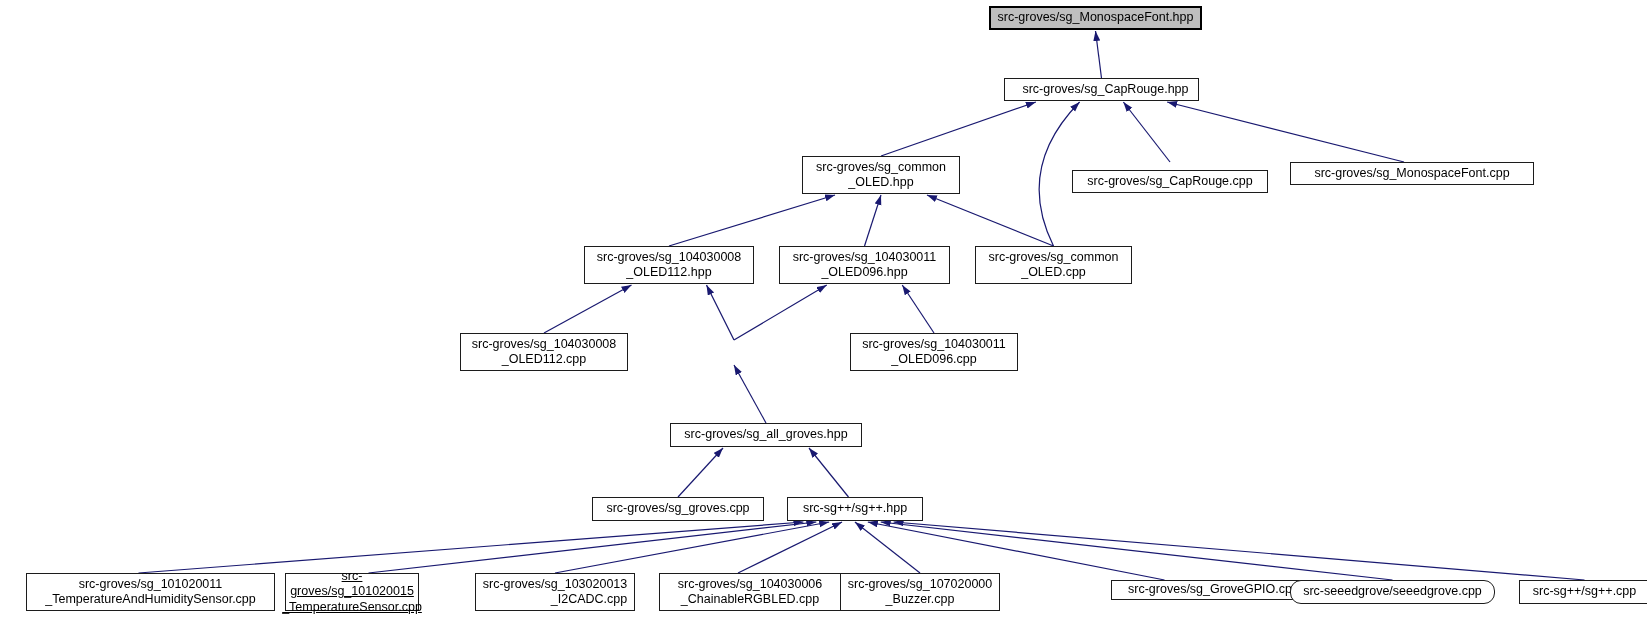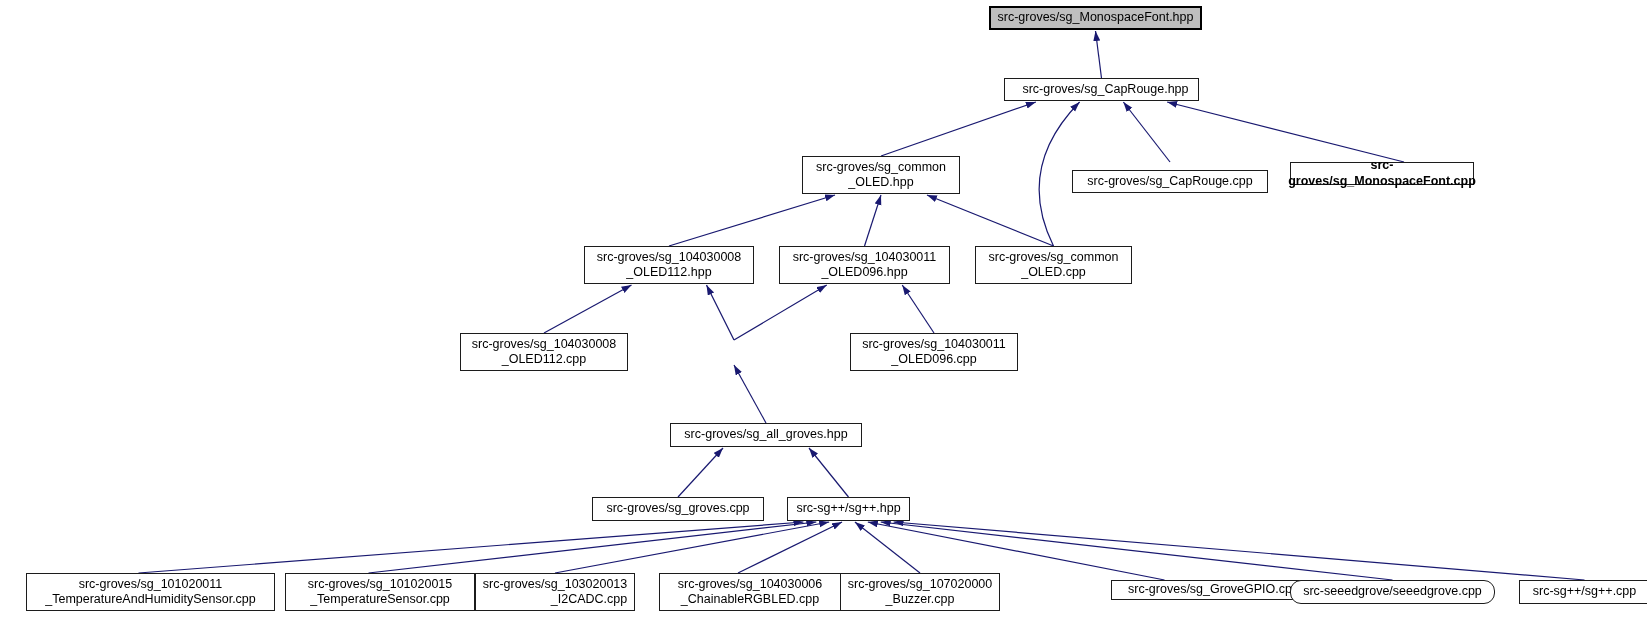--- a/index.html
+++ b/index.html
@@ -64,37 +64,37 @@
       <path d="M1152.5,580 L855.8125,522" fill="none" stroke="#191970" stroke-width="1.2" marker-end="url(#arrow)"></path>
       <path d="M1380.5,580 L868.6875,522" fill="none" stroke="#191970" stroke-width="1.2" marker-end="url(#arrow)"></path>
       <path d="M1572.5,580 L881.5625,522" fill="none" stroke="#191970" stroke-width="1.2" marker-end="url(#arrow)"></path>
     </svg>
 
   <div class="node highlight" style="left: 977px; top: 6px; width: 213px; height: 24px;">src-groves/sg_MonospaceFont.hpp</div>
   <div class="node" style="left: 992px; top: 78px; width: 195px; height: 23px; padding-left: 8px;">src-groves/sg_CapRouge.hpp</div>
   <div class="node" style="left: 790px; top: 156px; width: 158px; height: 38px;">src-groves/sg_common
 _OLED.hpp</div>
   <div class="node" style="left: 1060px; top: 170px; width: 196px; height: 23px;">src-groves/sg_CapRouge.cpp</div>
-  <div class="node" style="left: 1278px; top: 162px; width: 184px; height: 23px; font-weight: bold;">src-groves/sg_MonospaceFont.cpp</div>
+  <div class="node" style="left: 1278px; top: 162px; width: 244px; height: 23px;">src-groves/sg_MonospaceFont.cpp</div>
   <div class="node" style="left: 572px; top: 246px; width: 170px; height: 38px;">src-groves/sg_104030008
 _OLED112.hpp</div>
   <div class="node" style="left: 767px; top: 246px; width: 171px; height: 38px;">src-groves/sg_104030011
 _OLED096.hpp</div>
   <div class="node" style="left: 963px; top: 246px; width: 157px; height: 38px;">src-groves/sg_common
 _OLED.cpp</div>
   <div class="node" style="left: 448px; top: 333px; width: 168px; height: 38px;">src-groves/sg_104030008
 _OLED112.cpp</div>
   <div class="node" style="left: 838px; top: 333px; width: 168px; height: 38px;">src-groves/sg_104030011
 _OLED096.cpp</div>
   <div class="node" style="left: 658px; top: 423px; width: 192px; height: 24px;">src-groves/sg_all_groves.hpp</div>
   <div class="node" style="left: 580px; top: 497px; width: 172px; height: 24px;">src-groves/sg_groves.cpp</div>
-  <div class="node" style="left: 775px; top: 497px; width: 123px; height: 24px;">src-sg++/sg++.hpp</div>
+  <div class="node" style="left: 775px; top: 497px; width: 136px; height: 24px;">src-sg++/sg++.hpp</div>
   <div class="node" style="left: 14px; top: 573px; width: 249px; height: 38px;">src-groves/sg_101020011
 _TemperatureAndHumiditySensor.cpp</div>
-  <div class="node" style="left: 273px; top: 573px; width: 190px; height: 38px;">src-groves/sg_101020015
+  <div class="node" style="left: 273px; top: 573px; width: 134px; height: 38px; text-decoration: underline;">src-groves/sg_101020015
 _TemperatureSensor.cpp</div>
   <div class="node" style="left: 463px; top: 573px; width: 160px; height: 38px; text-align: right;">src-groves/sg_103020013
 _I2CADC.cpp</div>
   <div class="node" style="left: 647px; top: 573px; width: 182px; height: 38px;">src-groves/sg_104030006
 _ChainableRGBLED.cpp</div>
   <div class="node" style="left: 828px; top: 573px; width: 160px; height: 38px;">src-groves/sg_107020000
 _Buzzer.cpp</div>
   <div class="node" style="left: 1099px; top: 580px; width: 205px; height: 20px; text-align: right;">src-groves/sg_GroveGPIO.cpp</div>
   <div class="node" style="left: 1278px; top: 580px; width: 205px; height: 24px; border-radius: 11px;">src-seeedgrove/seeedgrove.cpp</div>
   <div class="node" style="left: 1507px; top: 580px; width: 131px; height: 24px;">src-sg++/sg++.cpp</div>

